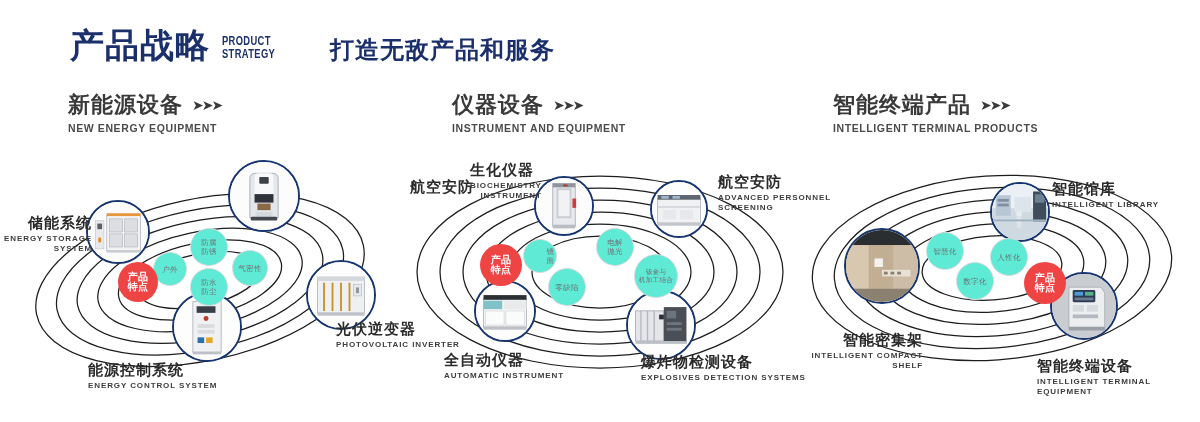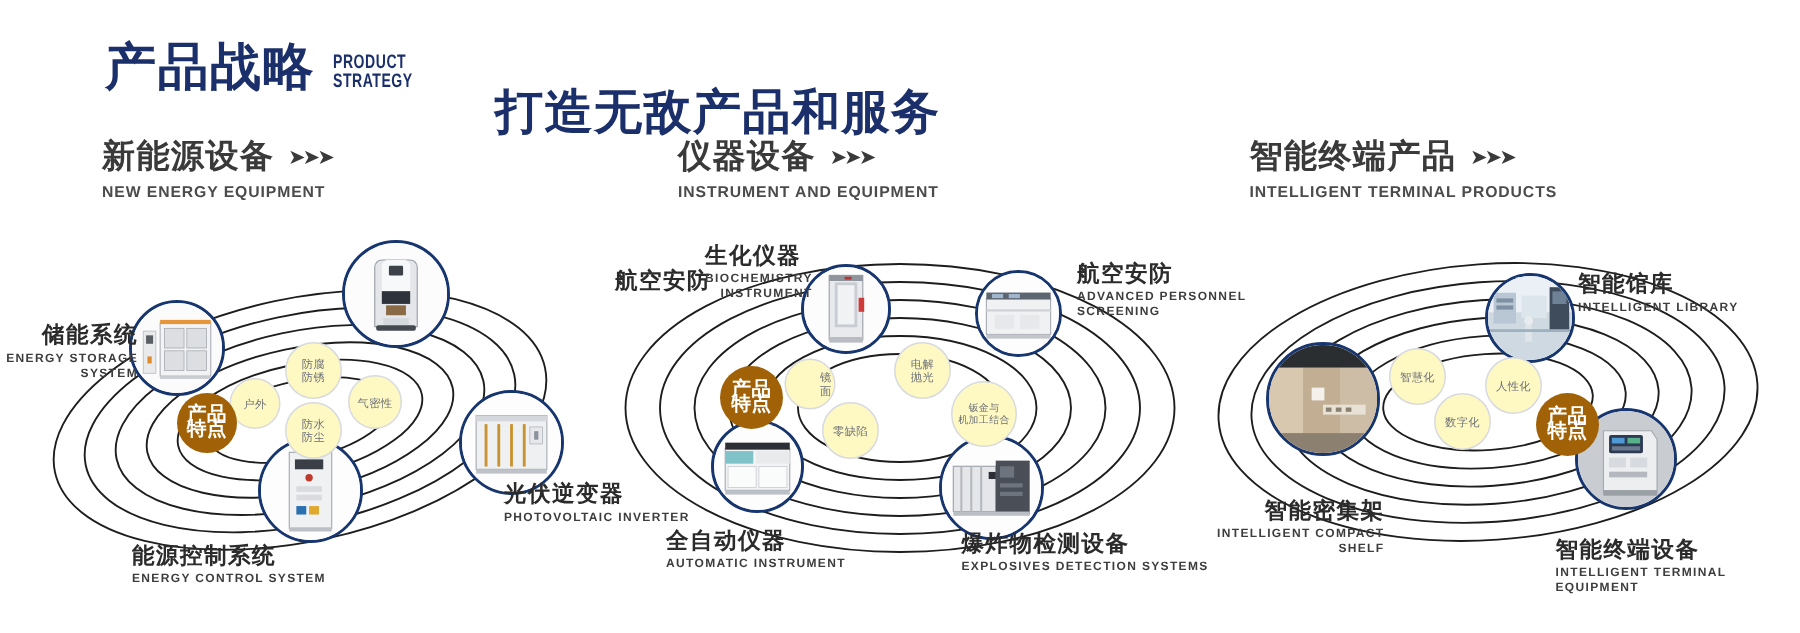--- a/index.html
+++ b/index.html
@@ -19,23 +19,22 @@
   }
   .hdr-en {
     margin-left: 12px; margin-bottom: 2px;
     font-size: 13px; font-weight: 700; color:#1b2f6b;
     line-height: 13px; letter-spacing: .5px;
     transform: scaleX(.72); transform-origin: left bottom;
     font-family:"Liberation Sans", sans-serif;
   }
   .hdr-sub {
     position:absolute; left:330px; top:34px;
-    font-size:32px; font-weight:700; color:#1b2f6b; letter-spacing:1px;
+    font-size:24px; font-weight:700; color:#1b2f6b; letter-spacing:1px;
     font-family:"DejaVu Sans", sans-serif;
-    margin-top:19px;
   }
 
   
   .sec { position:absolute; }
   .sec .cn {
     font-size:22px; font-weight:700; color:#3a3a3a; letter-spacing:1px;
     font-family:"DejaVu Sans", sans-serif; line-height:26px;
     display:flex; align-items:center;
   }
   .sec .arrows { margin-left:9px; font-size:14px; color:#3a3a3a; letter-spacing:-2px; font-weight:700; }
@@ -59,29 +58,29 @@
   .node {
     position:absolute; border-radius:50%;
     border:2.2px solid #17356e; overflow:hidden;
     background:#f4f5f7;
   }
   .node .photo { position:absolute; left:0; top:0; right:0; bottom:0; }
 
   
   .feat {
     position:absolute; border-radius:50%;
-    border:1px solid #d8dade; background:#fef9c3;
+    border:1px solid #d8dade; background:#5eead4;
     display:flex; align-items:center; justify-content:center;
     text-align:center; color:#6d7077;
     font-family:"DejaVu Sans", sans-serif;
     font-size:7.5px; line-height:9px; letter-spacing:.3px;
   }
   .feat.core {
-    background:#a16207; border:none; color:#fff; font-weight:700;
-    font-size:13px; line-height:10px;
+    background:#ef4444; border:none; color:#fff; font-weight:700;
+    font-size:10px; line-height:10px;
   }
 
   
   .lbl { position:absolute; }
   .lbl .cn {
     font-size:15px; font-weight:700; color:#2b2b2b; letter-spacing:1px;
     font-family:"DejaVu Sans", sans-serif; line-height:18px; white-space:nowrap;
   }
   .lbl .en {
     font-size:8px; color:#3d3d3d; letter-spacing:.9px; font-weight:700;

